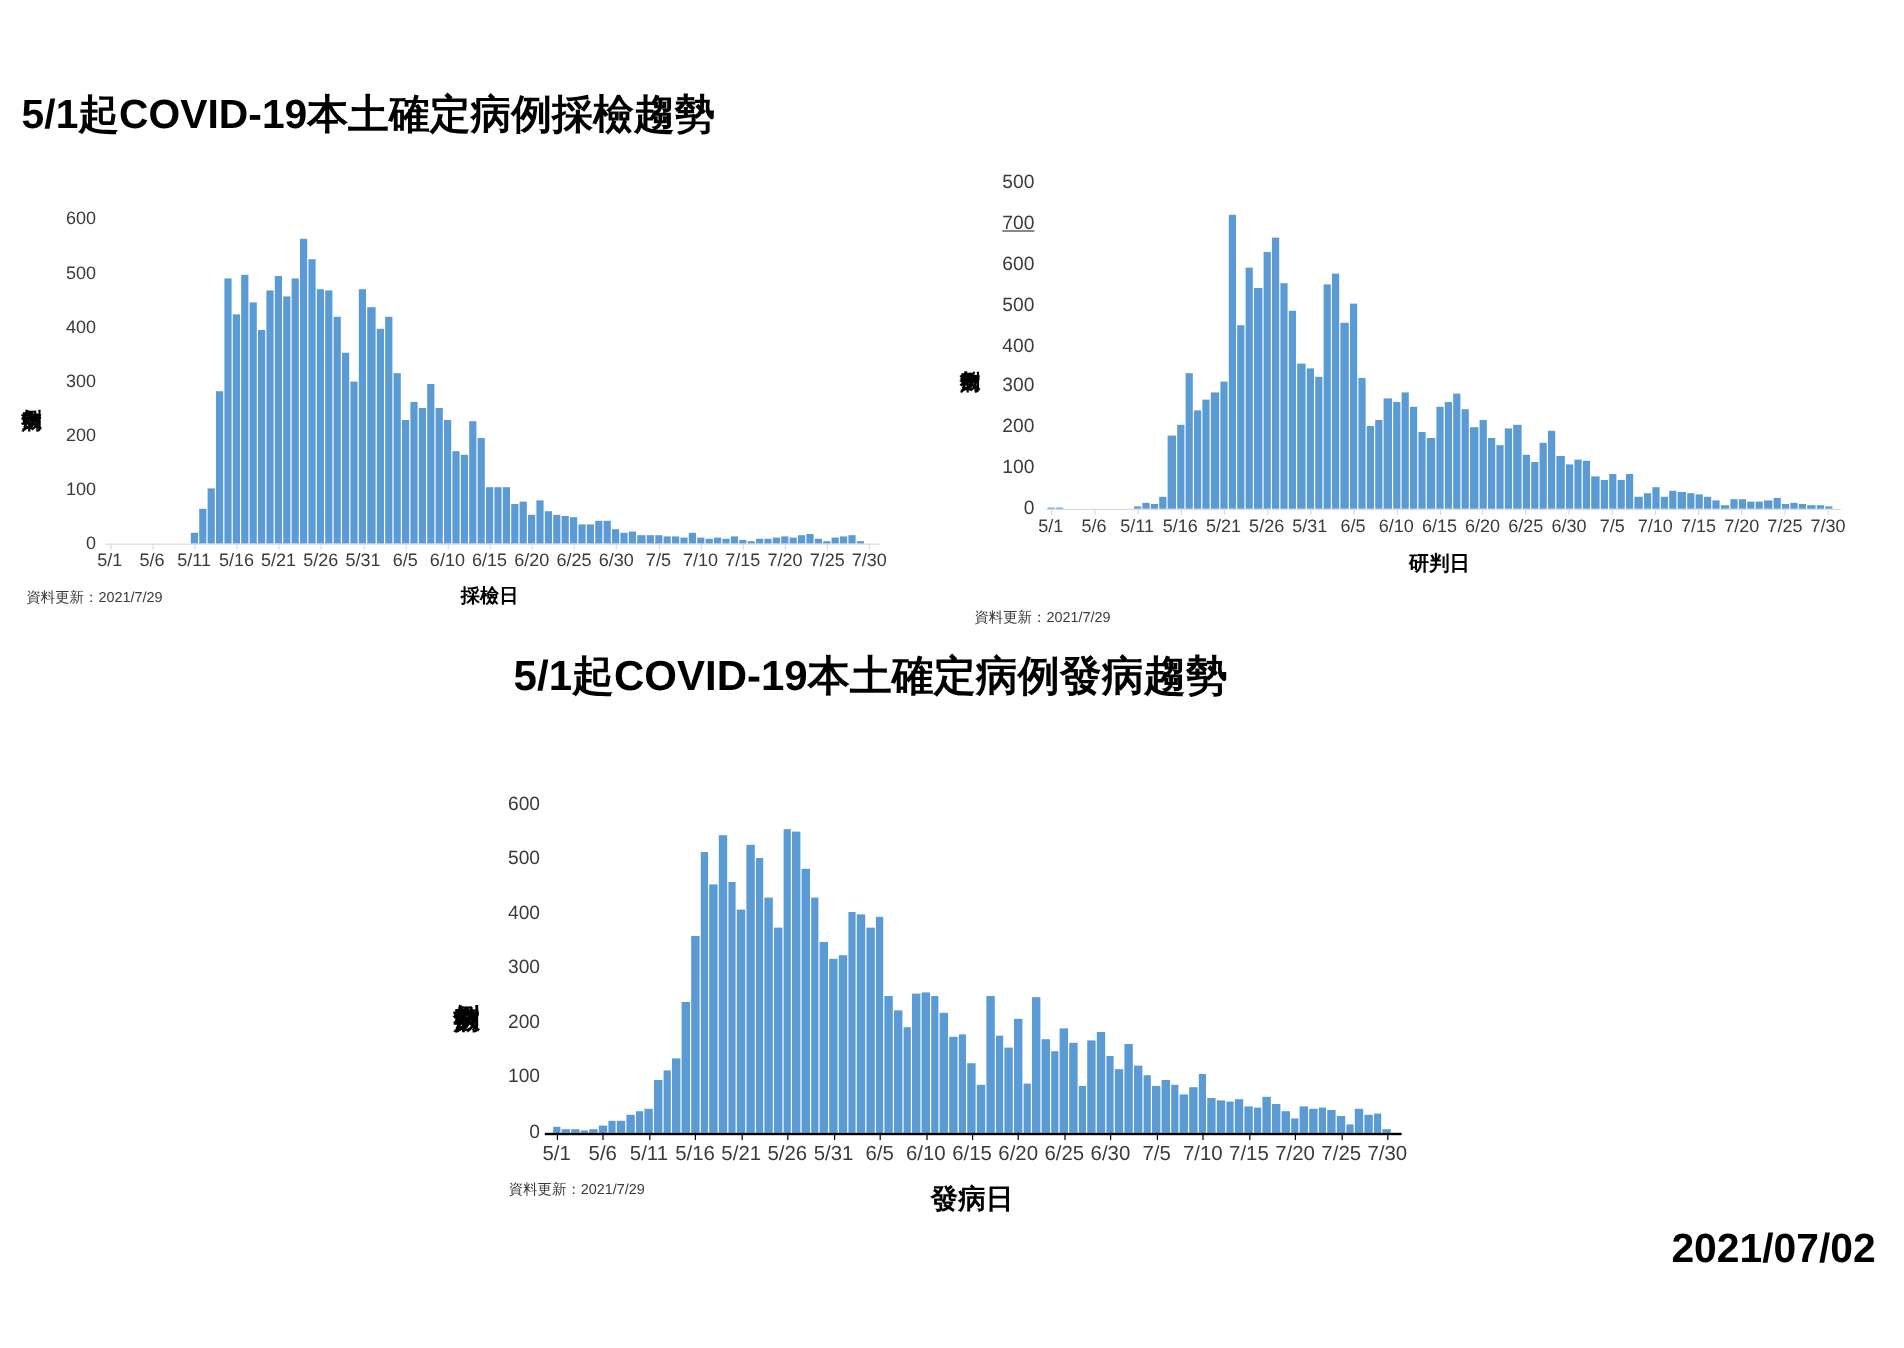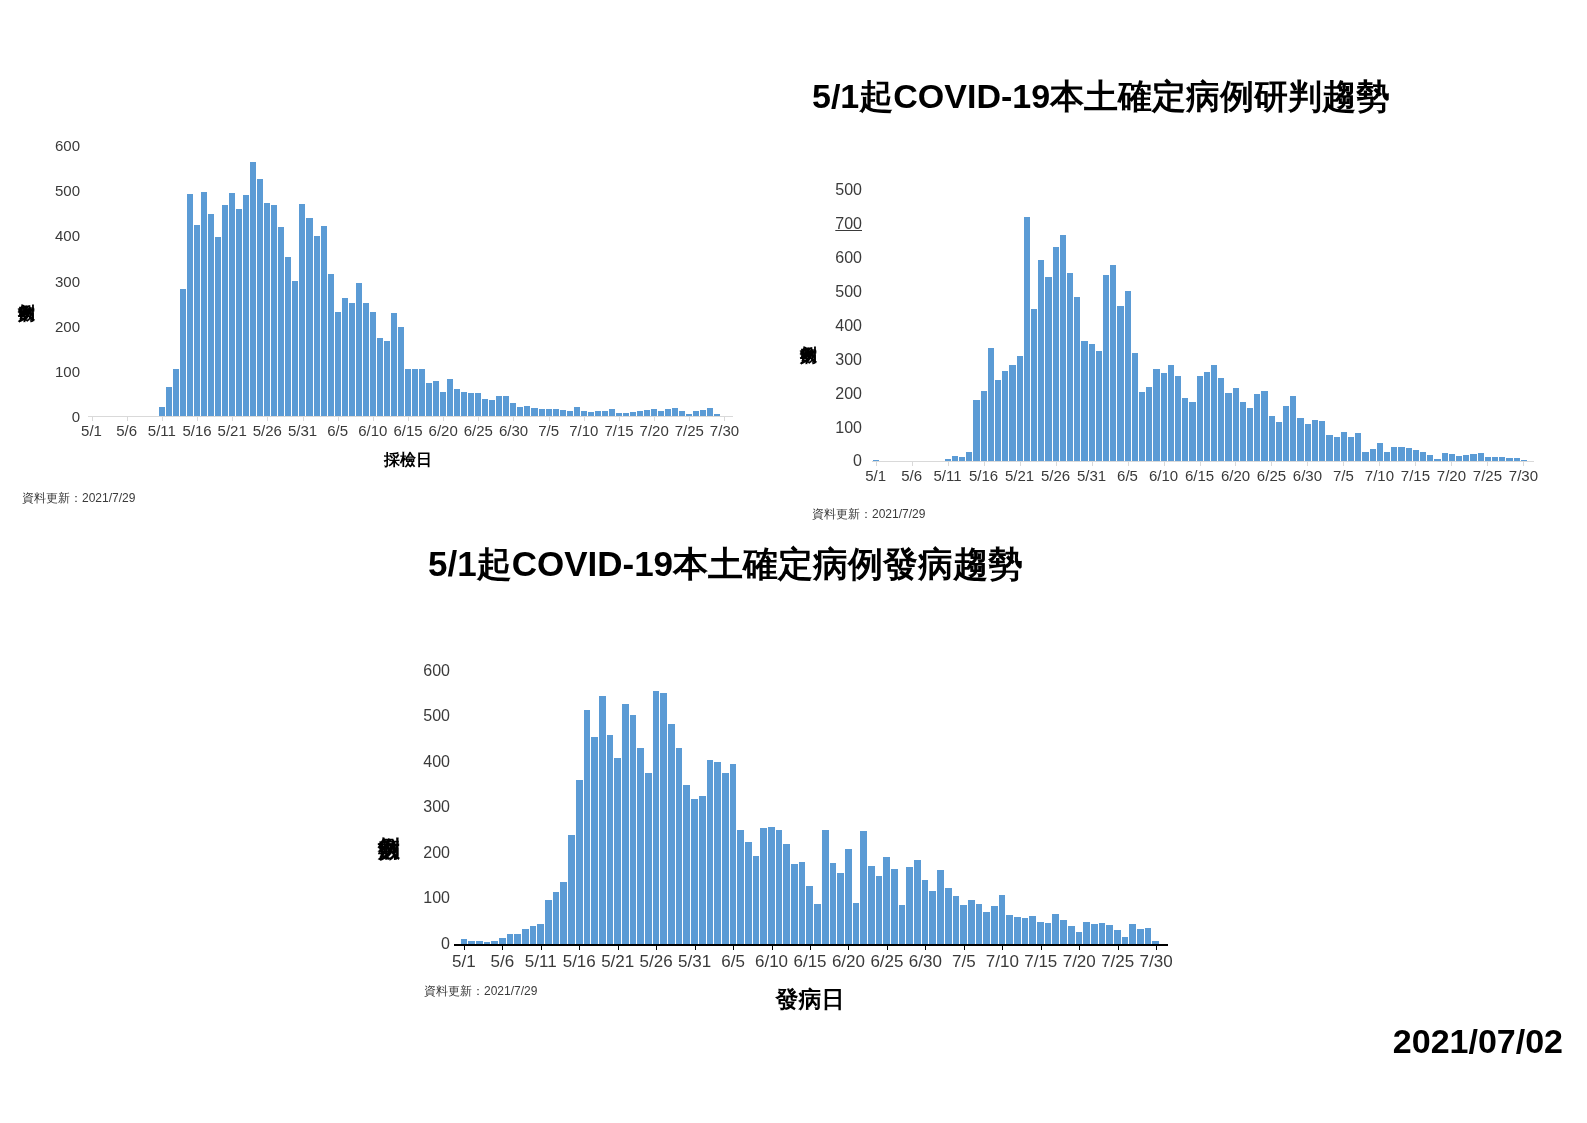--- a/index.html
+++ b/index.html
@@ -125,20 +125,21 @@
     position:absolute;right:24px;top:1022px;
     font-size:34px;font-weight:bold;white-space:nowrap;
   }
 </style>
 </head>
 <body>
 
 <div class="slide">
 
   <div class="panel" id="panel-a">
+    <div class="chart-title">5/1起COVID-19本土確定病例採檢趨勢</div>
     <div class="chart" id="chart-a">
       <div class="ylabel">病例數</div>
       <div class="yticks">
           <div class="ytick" style="top: 276px;">0</div>
           <div class="ytick" style="top: 230.833px;">100</div>
           <div class="ytick" style="top: 185.667px;">200</div>
           <div class="ytick" style="top: 140.5px;">300</div>
           <div class="ytick" style="top: 95.3333px;">400</div>
           <div class="ytick" style="top: 50.1667px;">500</div>
           <div class="ytick" style="top: 5px;">600</div>
@@ -276,21 +277,20 @@
         <div class="tickmark" style="left: 583.824px;"></div>
         <div class="tickmark" style="left: 618.989px;"></div>
         <div class="tickmark" style="left: 654.154px;"></div>
         <div class="tickmark" style="left: 689.319px;"></div>
         <div class="tickmark" style="left: 724.484px;"></div>
       </div>
     <div class="note">資料更新：2021/7/29</div>
   </div>
 
   <div class="panel" id="panel-b">
-    <div class="chart-title">5/1起COVID-19本土確定病例研判趨勢</div>
     <div class="chart" id="chart-b">
       <div class="ylabel">病例數</div>
       <div class="yticks">
           <div class="ytick" style="top: 276px;">0</div>
           <div class="ytick" style="top: 242.125px;">100</div>
           <div class="ytick" style="top: 208.25px;">200</div>
           <div class="ytick" style="top: 174.375px;">300</div>
           <div class="ytick" style="top: 140.5px;">400</div>
           <div class="ytick" style="top: 106.625px;">500</div>
           <div class="ytick" style="top: 72.75px;">600</div>
@@ -405,20 +405,21 @@
           <div class="xtick" style="left: 363.489px;">6/20</div>
           <div class="xtick" style="left: 399.478px;">6/25</div>
           <div class="xtick" style="left: 435.467px;">6/30</div>
           <div class="xtick" style="left: 471.456px;">7/5</div>
           <div class="xtick" style="left: 507.445px;">7/10</div>
           <div class="xtick" style="left: 543.434px;">7/15</div>
           <div class="xtick" style="left: 579.423px;">7/20</div>
           <div class="xtick" style="left: 615.412px;">7/25</div>
           <div class="xtick" style="left: 651.401px;">7/30</div>
         </div>
+      <div class="xlabel">研判日</div>
     <div class="tickmark" style="left: 85.5989px;"></div>
         <div class="tickmark" style="left: 121.588px;"></div>
         <div class="tickmark" style="left: 157.577px;"></div>
         <div class="tickmark" style="left: 193.566px;"></div>
         <div class="tickmark" style="left: 229.555px;"></div>
         <div class="tickmark" style="left: 265.544px;"></div>
         <div class="tickmark" style="left: 301.533px;"></div>
         <div class="tickmark" style="left: 337.522px;"></div>
         <div class="tickmark" style="left: 373.511px;"></div>
         <div class="tickmark" style="left: 409.5px;"></div>

